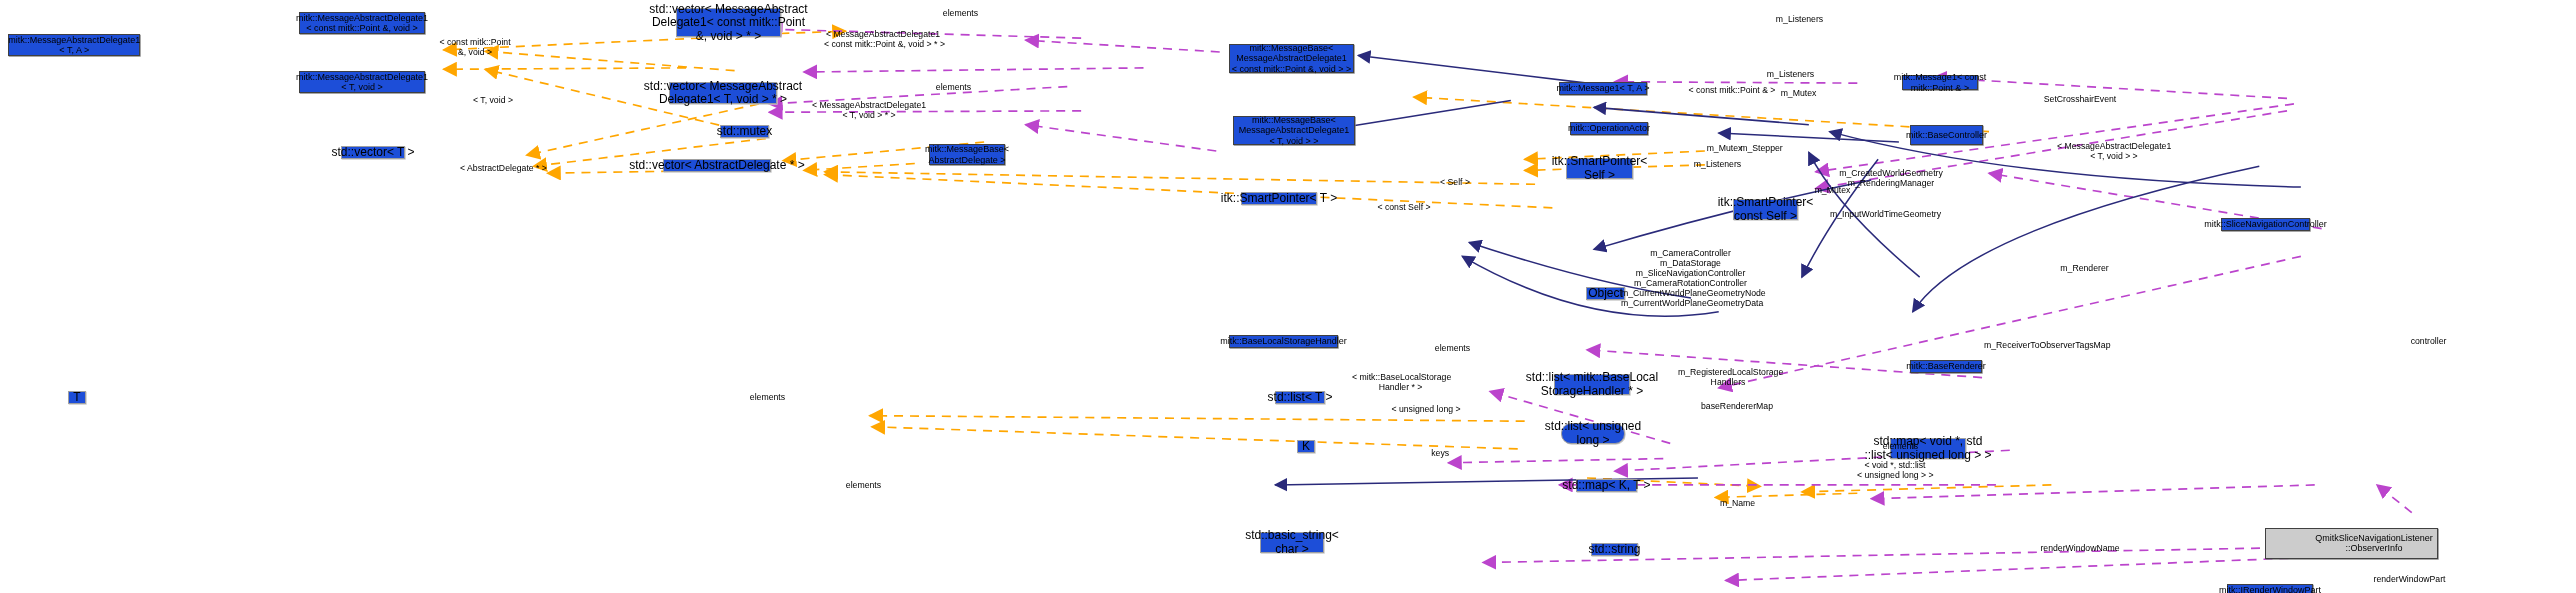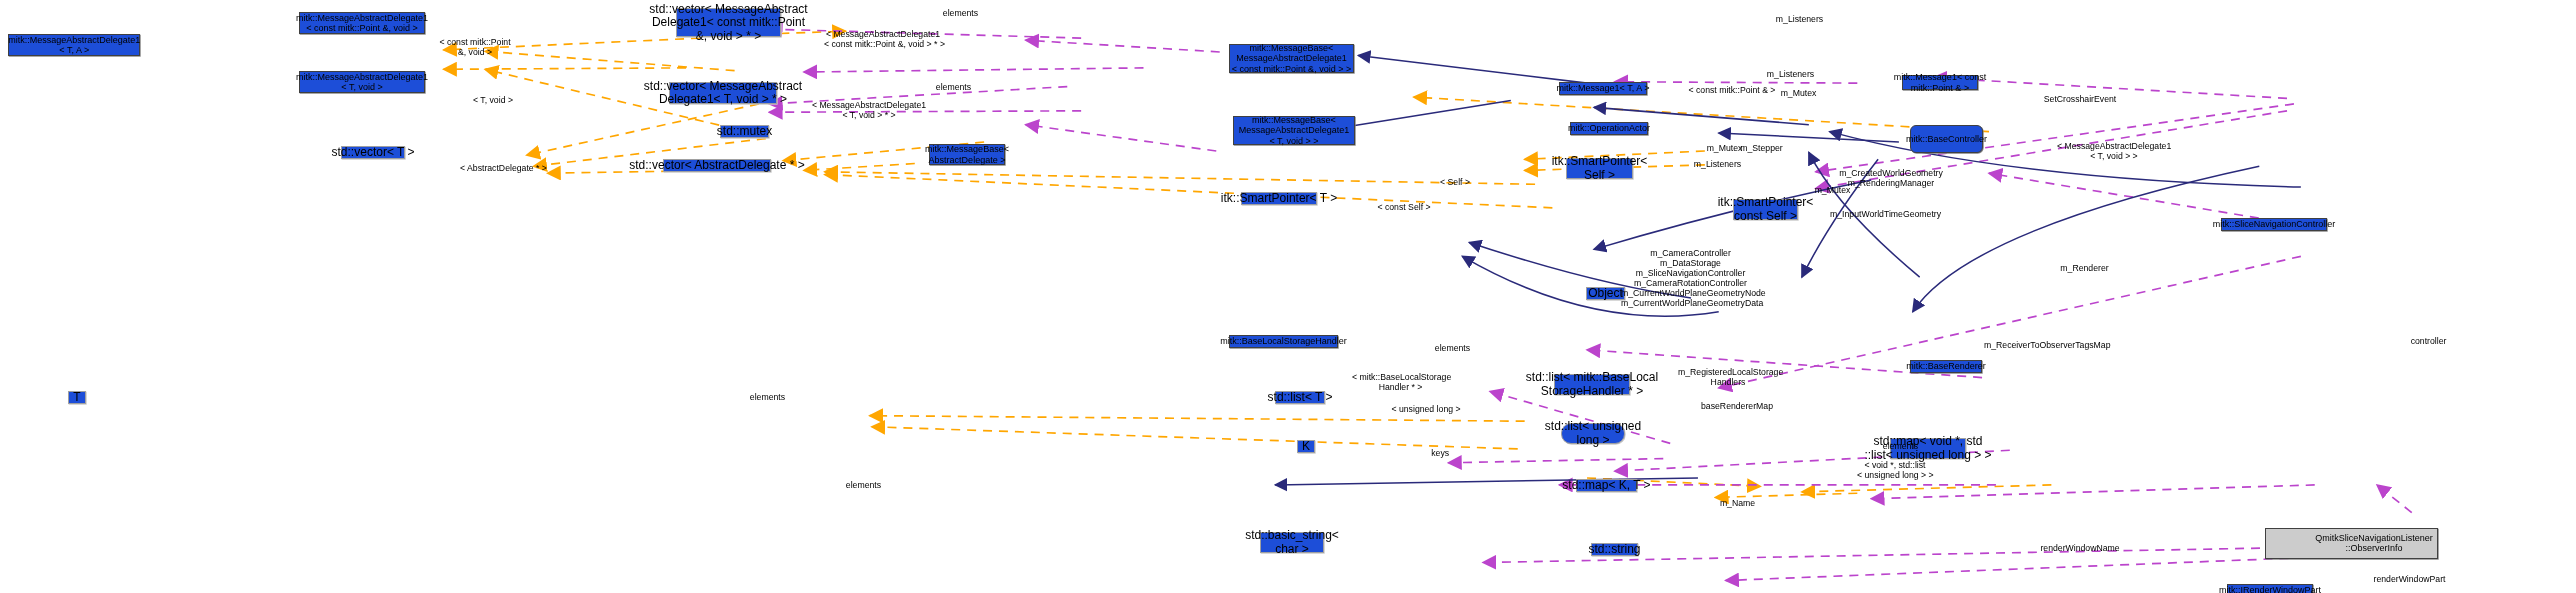--- a/index.html
+++ b/index.html
@@ -119,27 +119,27 @@
       <div class="node cls" style="left: 1229px; top: 44px; width: 125px; height: 29px;">mitk::MessageBase&lt;
 MessageAbstractDelegate1
 &lt; const mitk::Point &amp;, void &gt; &gt;</div>
       <div class="node cls" style="left: 1233px; top: 116px; width: 122px; height: 29px;">mitk::MessageBase&lt;
 MessageAbstractDelegate1
 &lt; T, void &gt; &gt;</div>
       <div class="node cls" style="left: 1559px; top: 82px; width: 88px; height: 12.5px;">mitk::Message1&lt; T, A &gt;</div>
       <div class="node cls" style="left: 1570px; top: 122px; width: 78px; height: 12.5px;">mitk::OperationActor</div>
       <div class="node cls" style="left: 1902px; top: 75px; width: 76px; height: 15px;">mitk::Message1&lt; const
 mitk::Point &amp; &gt;</div>
-      <div class="node cls" style="left: 1910px; top: 125px; width: 73px; height: 28px; border-radius: 6px;">mitk::BaseController</div>
+      <div class="node cls" style="left: 1910px; top: 125px; width: 73px; height: 20px;">mitk::BaseController</div>
       <div class="node tmpl" style="left: 1566px; top: 158px; width: 67px; height: 21px;">itk::SmartPointer&lt;
 Self &gt;</div>
       <div class="node tmpl" style="left: 1241px; top: 192px; width: 76px; height: 12.5px;">itk::SmartPointer&lt; T &gt;</div>
       <div class="node tmpl" style="left: 1733px; top: 199px; width: 65px; height: 21px;">itk::SmartPointer&lt;
 const Self &gt;</div>
-      <div class="node cls" style="left: 2221px; top: 218px; width: 106px; height: 12.5px;">mitk::SliceNavigationController</div>
+      <div class="node cls" style="left: 2221px; top: 218px; width: 89px; height: 12.5px;">mitk::SliceNavigationController</div>
       <div class="node tmpl" style="left: 1586px; top: 287px; width: 39px; height: 12.5px;">Object</div>
       <div class="node cls" style="left: 1229px; top: 335px; width: 109px; height: 12.5px;">mitk::BaseLocalStorageHandler</div>
       <div class="node tmpl" style="left: 1554px; top: 374px; width: 76px; height: 21px;">std::list&lt; mitk::BaseLocal
 StorageHandler * &gt;</div>
       <div class="node tmpl" style="left: 1275px; top: 391px; width: 50px; height: 12.5px;">std::list&lt; T &gt;</div>
       <div class="node cls" style="left: 1910px; top: 360px; width: 72px; height: 12.5px;">mitk::BaseRenderer</div>
       <div class="node tmpl" style="left: 68px; top: 391px; width: 18px; height: 12.5px;">T</div>
       <div class="node tmpl" style="left: 1561px; top: 423px; width: 64px; height: 21px; border-radius: 10px;">std::list&lt; unsigned
 long &gt;</div>
       <div class="node tmpl" style="left: 1297px; top: 440px; width: 18px; height: 12.5px;">K</div>

